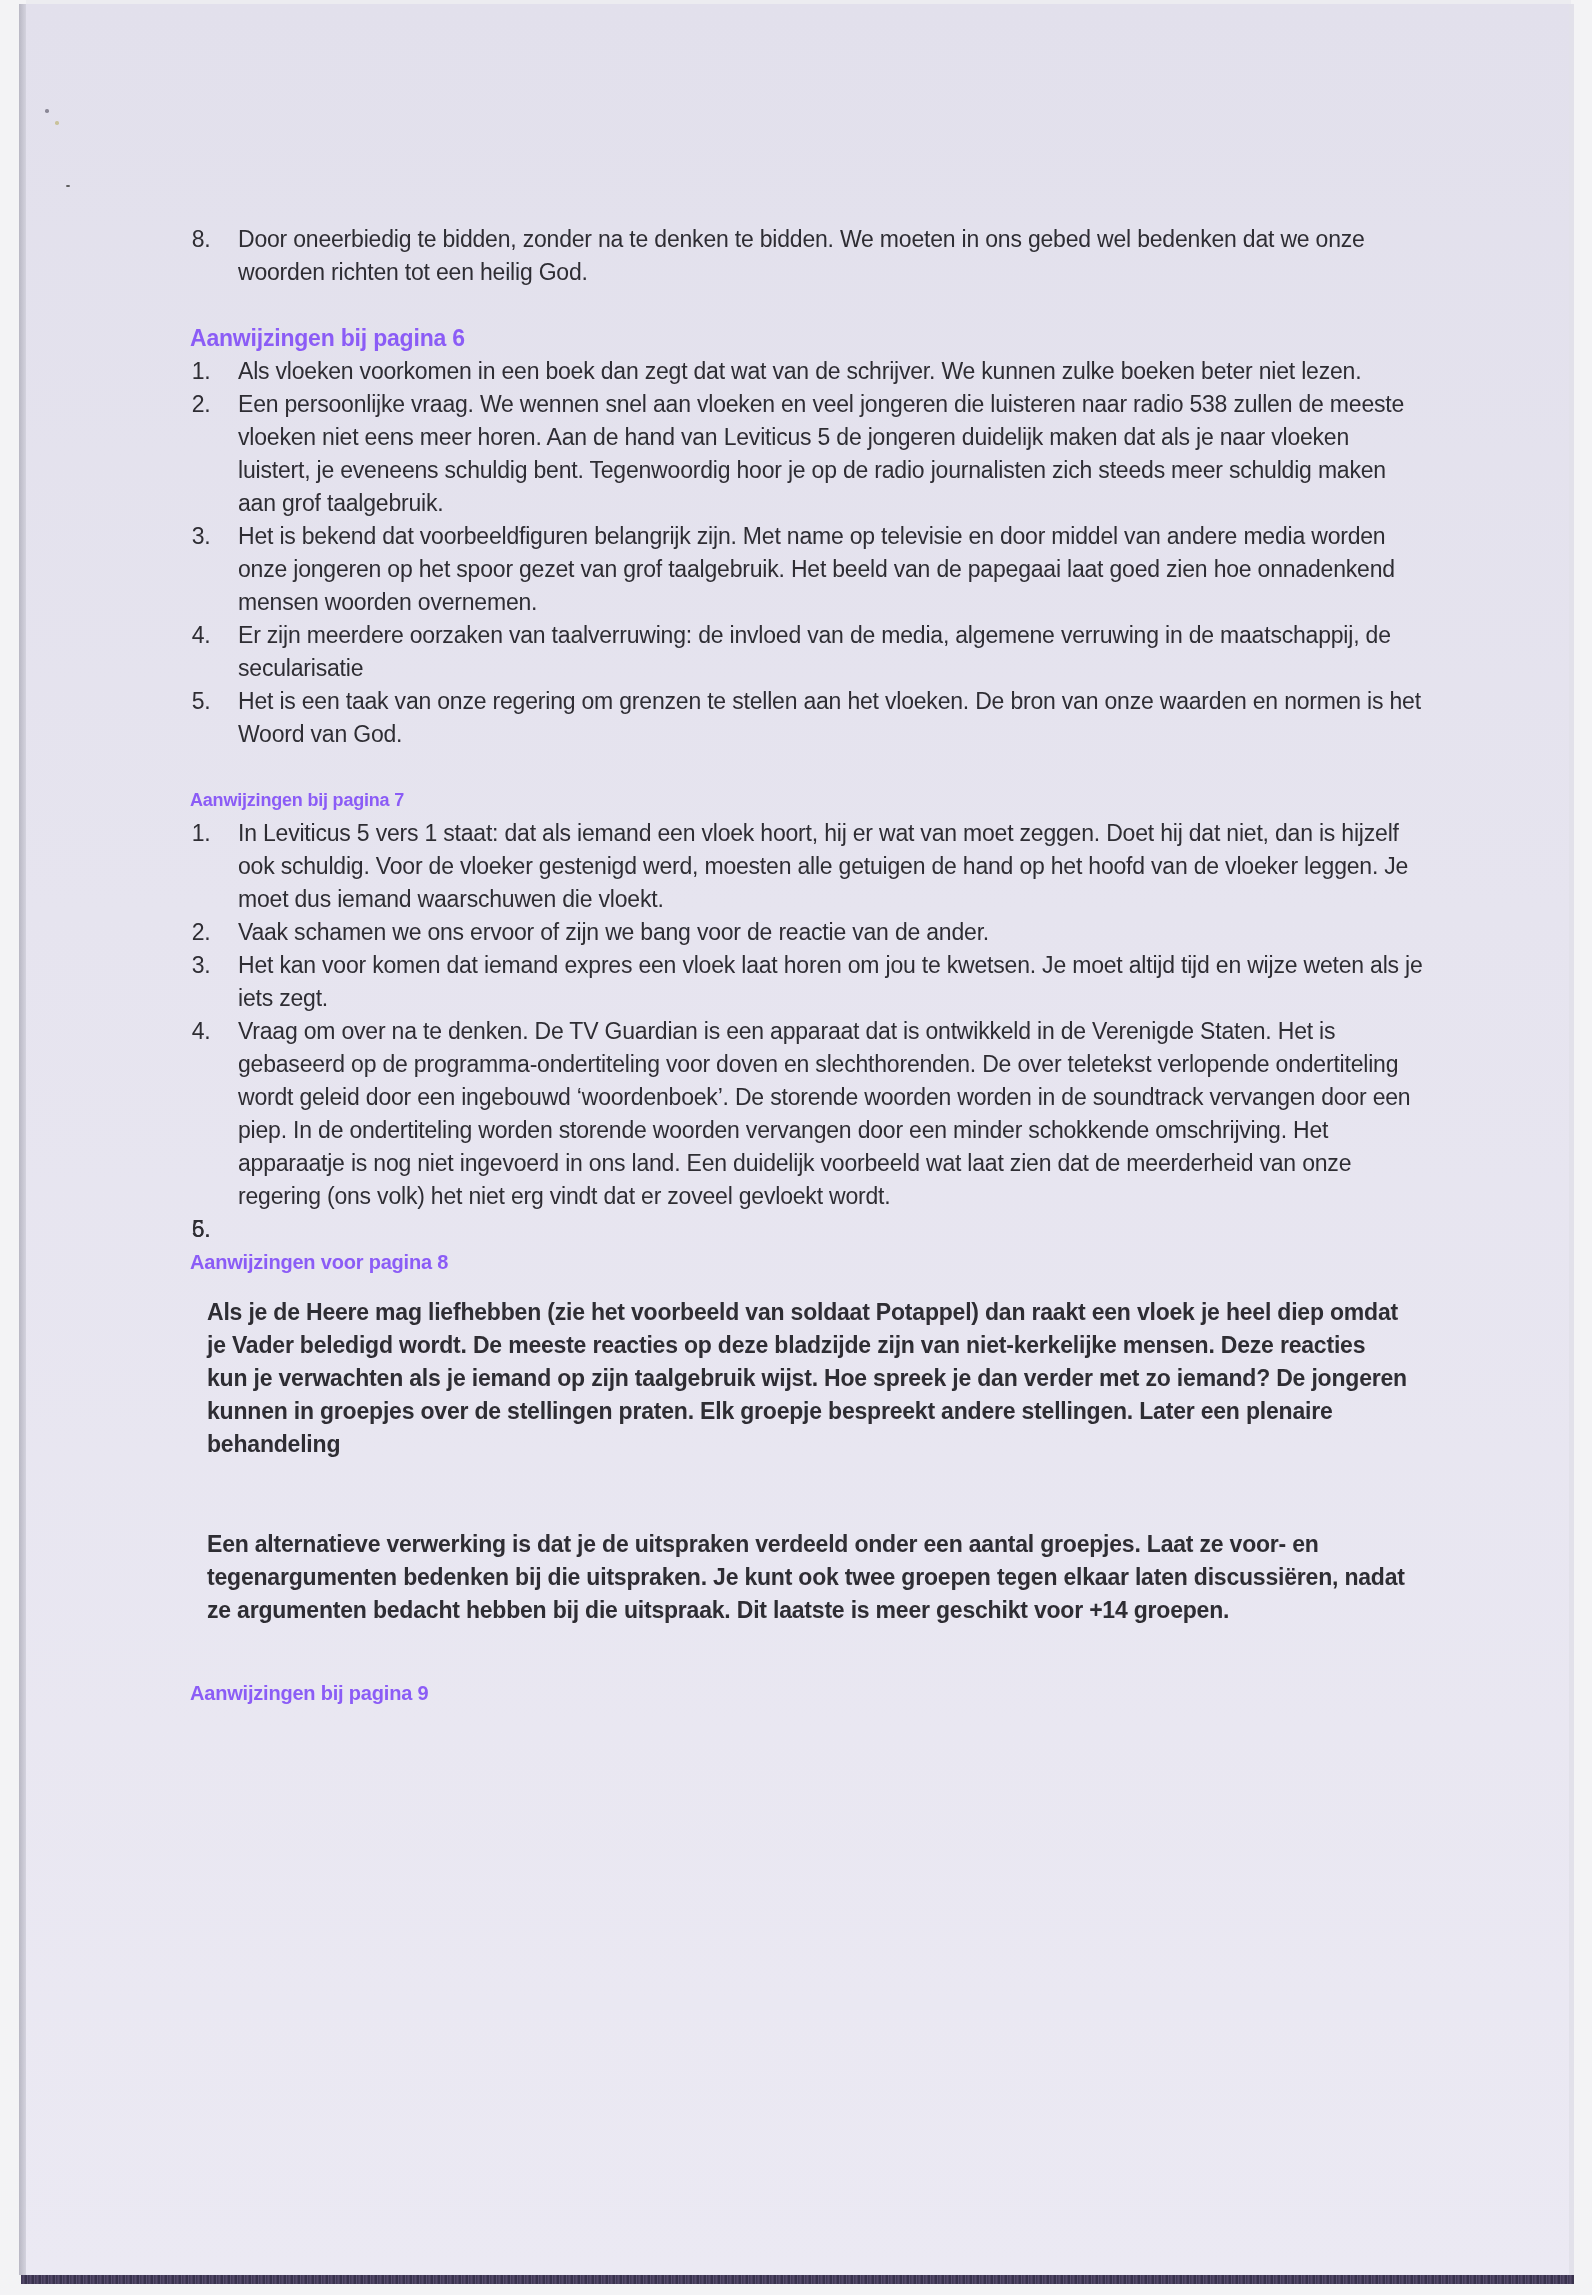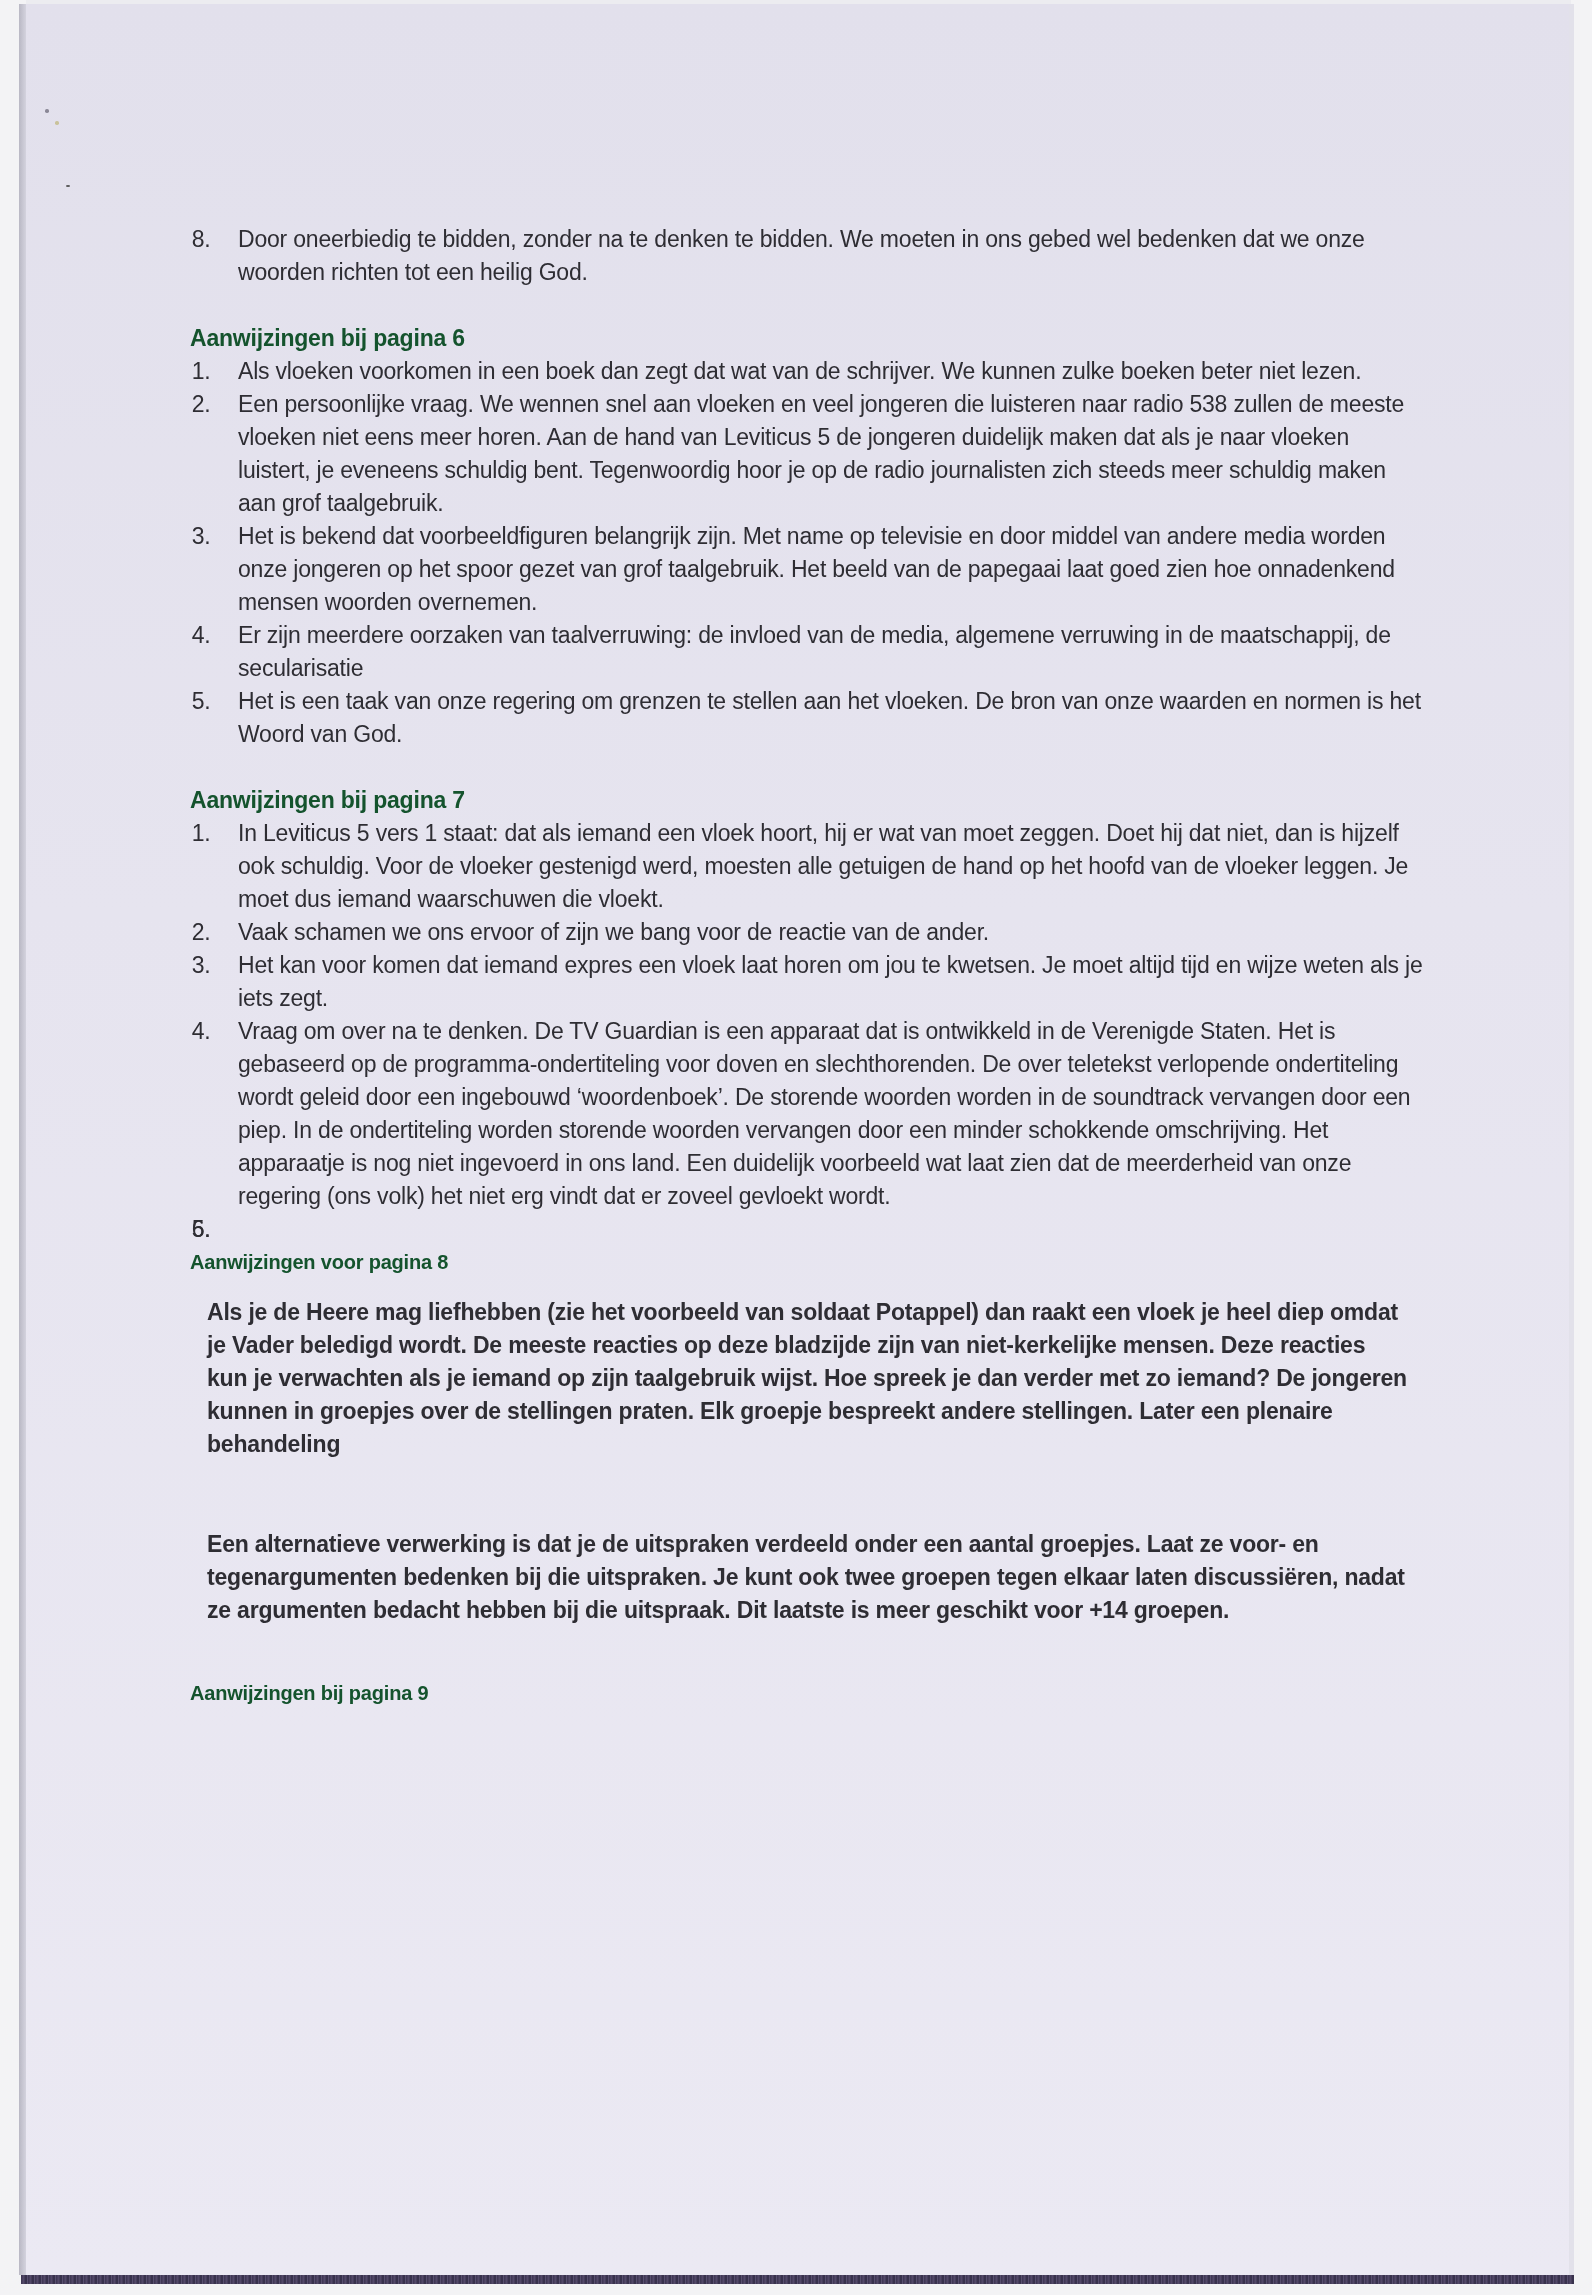--- a/index.html
+++ b/index.html
@@ -65,21 +65,21 @@
       font-family: "Liberation Sans", sans-serif;
       font-size: 23px;
       line-height: 33px;
       color: #2e2d33;
       letter-spacing: -0.2px;
     }
     .section { margin: 0; }
     .section-title {
       font-weight: bold;
       margin: 0;
-      color: #14532d;
+      color: #8b5cf6;
     }
     ol.items {
       list-style: none;
       margin: 0;
       padding: 0;
     }
     ol.items li {
       position: relative;
       padding-left: 48px;
     }
@@ -136,21 +136,21 @@
       <li>
         <span class="num">5.</span>
         <span>Het is een taak van onze regering om grenzen te stellen aan het vloeken. De bron van onze waarden en normen is het Woord van God.</span>
       </li>
     </ol>
   </div>
 
   <div class="gap-large"></div>
 
   <div class="section">
-    <h2 class="section-title" style="font-size:23px;">Aanwijzingen bij pagina 7</h2>
+    <h2 class="section-title" style="font-size:18px;">Aanwijzingen bij pagina 7</h2>
     <ol class="items">
       <li>
         <span class="num">1.</span>
         <span>In Leviticus 5 vers 1 staat: dat als iemand een vloek hoort, hij er wat van moet zeggen. Doet hij dat niet, dan is hijzelf ook schuldig. Voor de vloeker gestenigd werd, moesten alle getuigen de hand op het hoofd van de vloeker leggen. Je moet dus iemand waarschuwen die vloekt.</span>
       </li>
       <li>
         <span class="num">2.</span>
         <span>Vaak schamen we ons ervoor of zijn we bang voor de reactie van de ander.</span>
       </li>
       <li>

